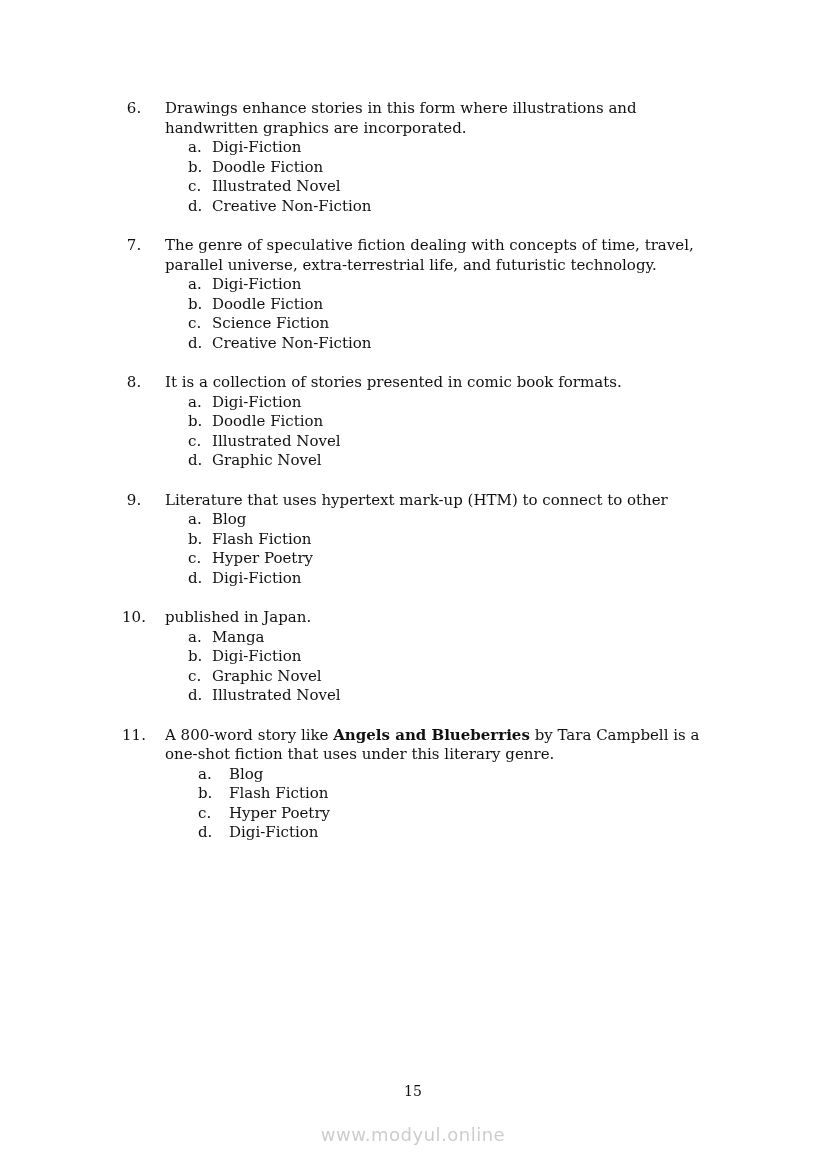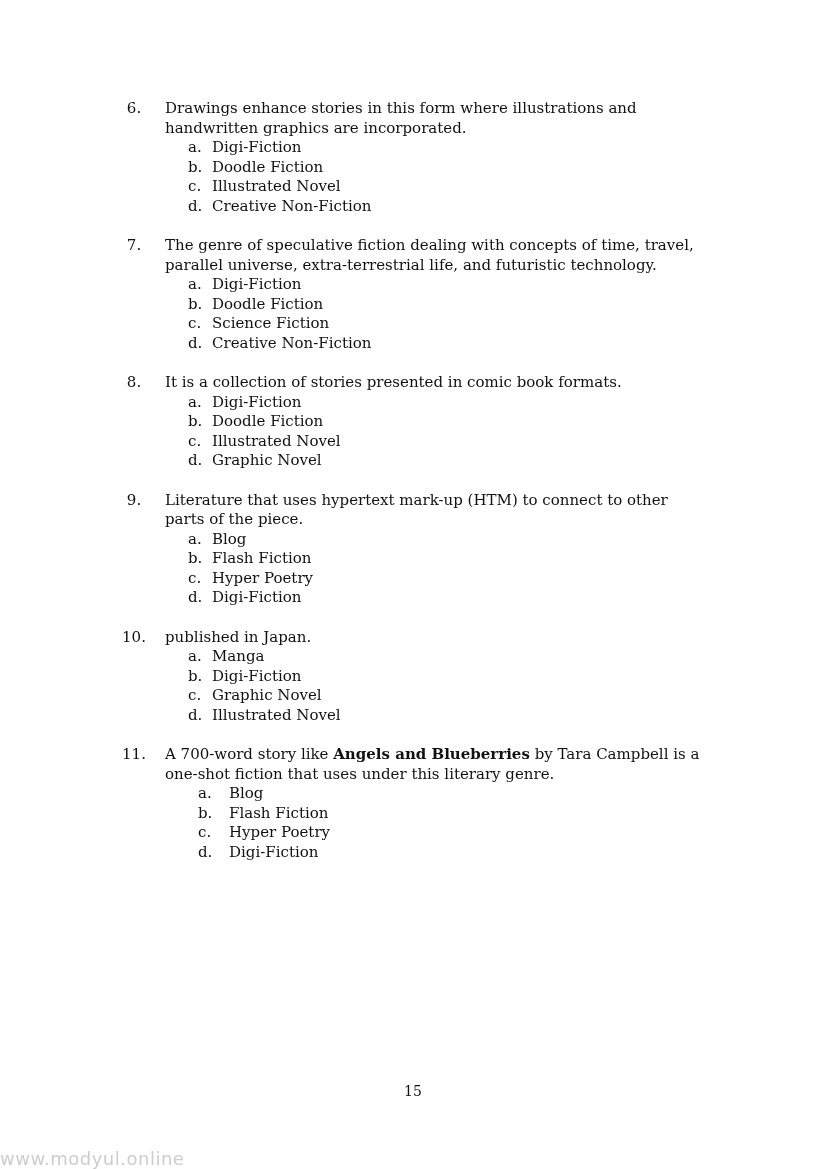--- a/index.html
+++ b/index.html
@@ -64,23 +64,24 @@
     position: absolute;
     top: 1083px;
     left: 0;
     right: 0;
     text-align: center;
     font-size: 14px;
     color: #111111;
   }
   .watermark {
     position: absolute;
-    top: 1148px;
+    top: 1124px;
     left: 0;
     right: 0;
+    text-align: center;
     font-family: "DejaVu Sans", "Liberation Sans", sans-serif;
     font-size: 18px;
     letter-spacing: 0.5px;
     color: #cdcdcd;
   }
 </style>
 </head>
 <body>
 
 <div class="page">
@@ -154,21 +155,20 @@
           <span class="olet">d.</span>
           <span class="otext">Graphic Novel</span>
         </div>
       </div>
     </div>
 
     <div class="question">
       <span class="qnum">9.</span>
       <div class="qbody">
         <div class="qline">Literature that uses hypertext mark-up (HTM) to connect to other</div>
-        <div class="qline">parts of the piece.</div>
         <div class="option">
           <span class="olet">a.</span>
           <span class="otext">Blog</span>
         </div>
         <div class="option">
           <span class="olet">b.</span>
           <span class="otext">Flash Fiction</span>
         </div>
         <div class="option">
           <span class="olet">c.</span>
@@ -200,21 +200,21 @@
         <div class="option">
           <span class="olet">d.</span>
           <span class="otext">Illustrated Novel</span>
         </div>
       </div>
     </div>
 
     <div class="question wide-options">
       <span class="qnum">11.</span>
       <div class="qbody">
-        <div class="qline"><span>A 700-word story like </span><span class="bold">Angels and Blueberries</span><span> by Tara Campbell is a</span></div>
+        <div class="qline"><span>A 800-word story like </span><span class="bold">Angels and Blueberries</span><span> by Tara Campbell is a</span></div>
         <div class="qline">one-shot fiction that uses under this literary genre.</div>
         <div class="option">
           <span class="olet">a.</span>
           <span class="otext">Blog</span>
         </div>
         <div class="option">
           <span class="olet">b.</span>
           <span class="otext">Flash Fiction</span>
         </div>
         <div class="option">

